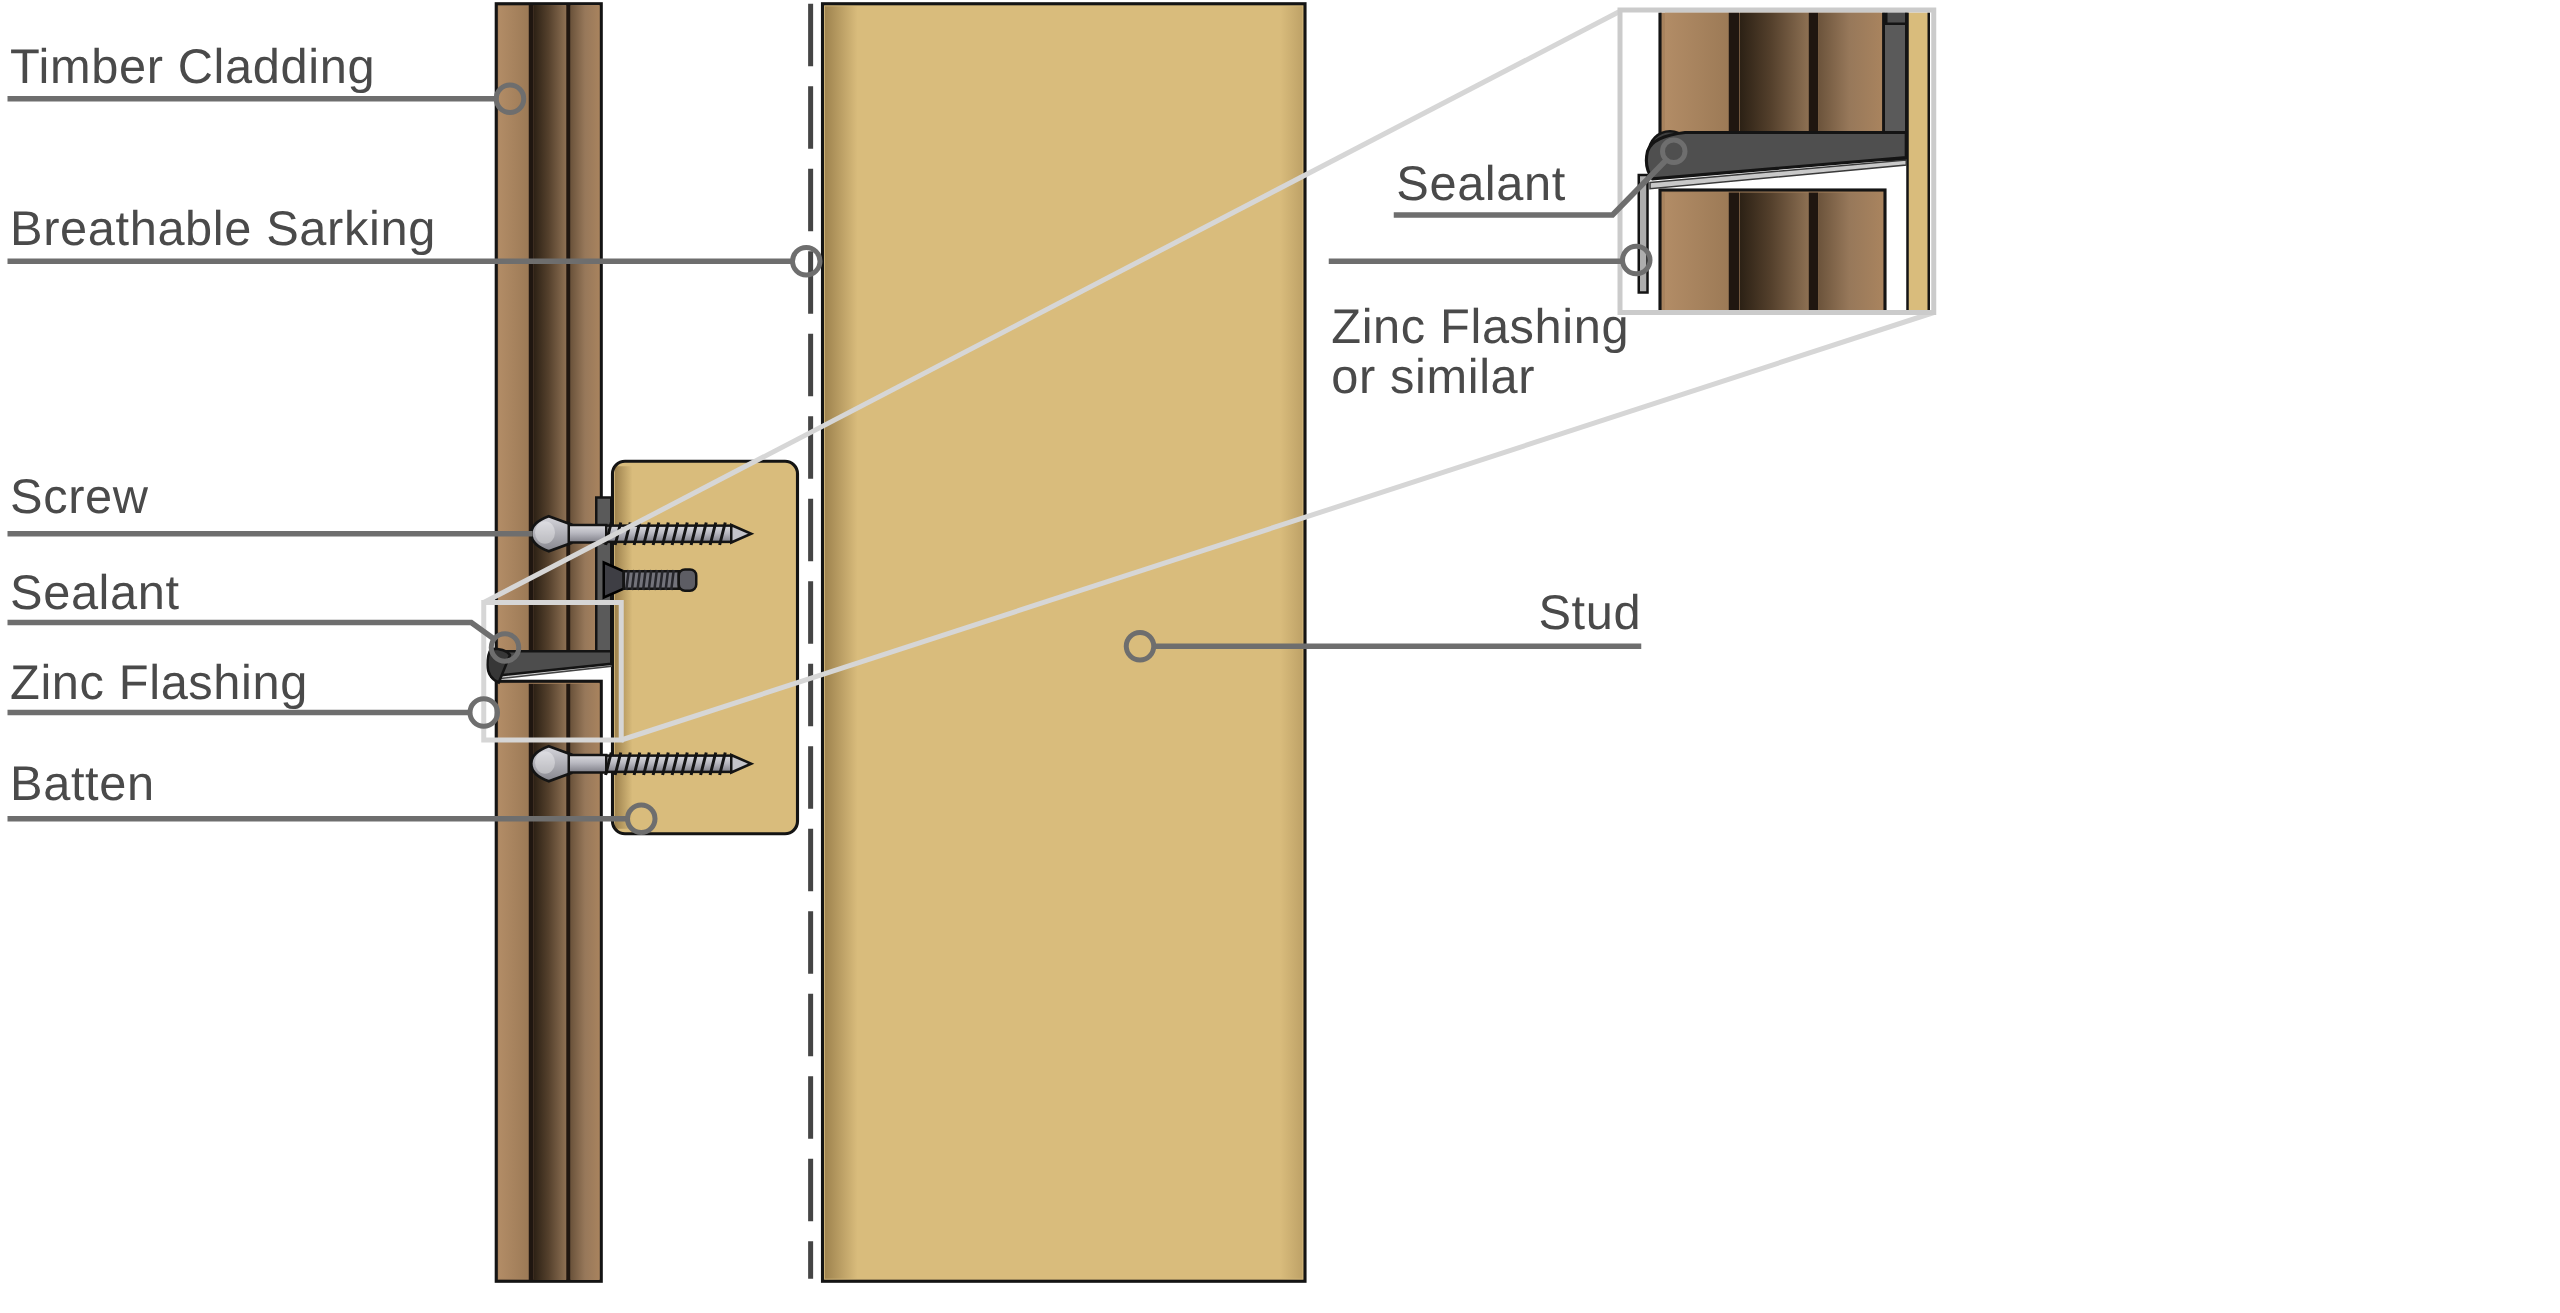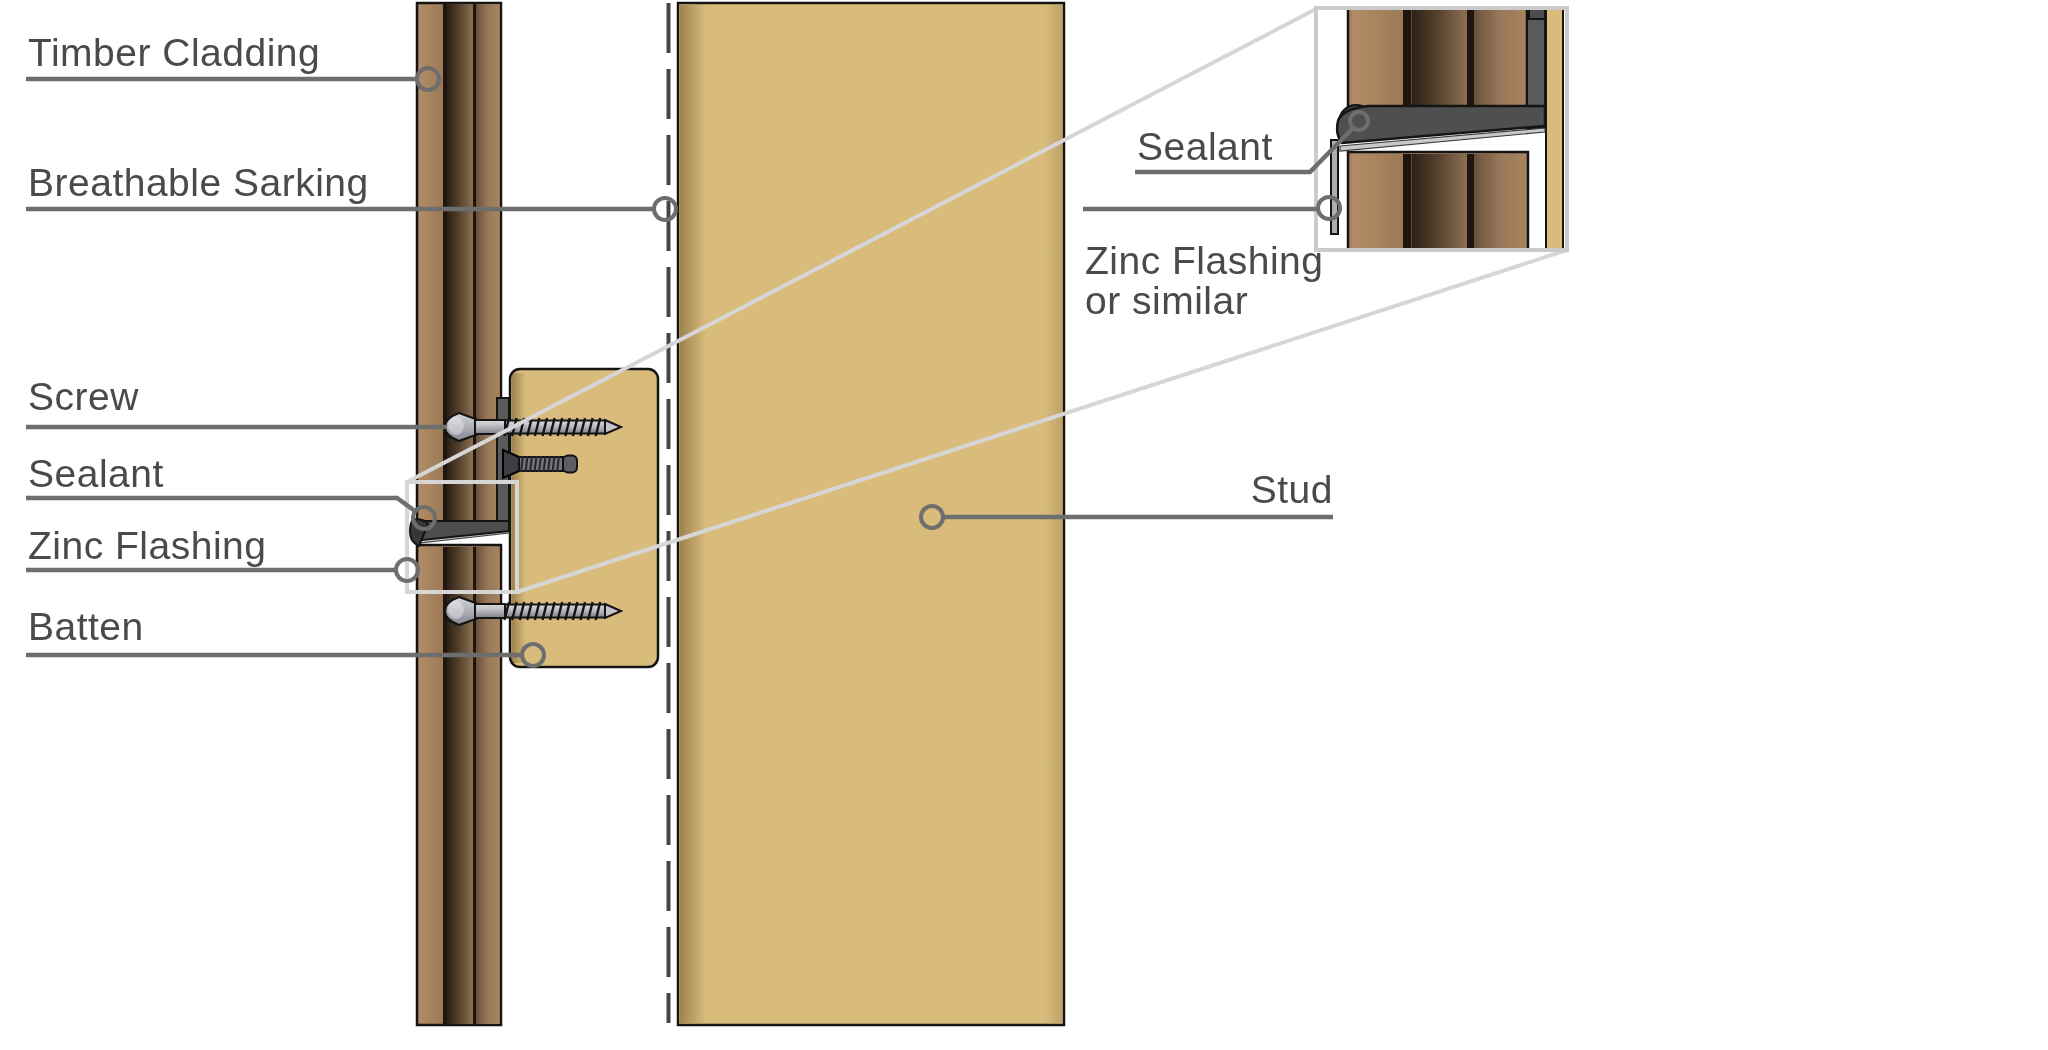--- a/index.html
+++ b/index.html
@@ -1,16 +1,16 @@
 <!DOCTYPE html>
 <html><head>
 <meta charset="utf-8">
 <style>
   html,body{margin:0;padding:0;background:#ffffff;}
-  .stage{position:relative;width:1696px;height:1050px;background:#ffffff;overflow:hidden;margin-left:20px;}
+  .stage{position:relative;width:1696px;height:1050px;background:#ffffff;overflow:hidden;}
   svg{display:block;}
   text{font-family:"Liberation Sans", sans-serif;font-size:39px;fill:#4a4a4a;letter-spacing:.5px;}
   .leader{stroke:#6e6e6e;stroke-width:4.5;fill:none;}
   .ring{fill:none;stroke:#6e6e6e;stroke-width:4;}
   .callout{stroke:#d6d6d6;stroke-width:4;fill:none;}
   .outline{stroke:#141414;}
 </style>
 </head>
 <body>
 

